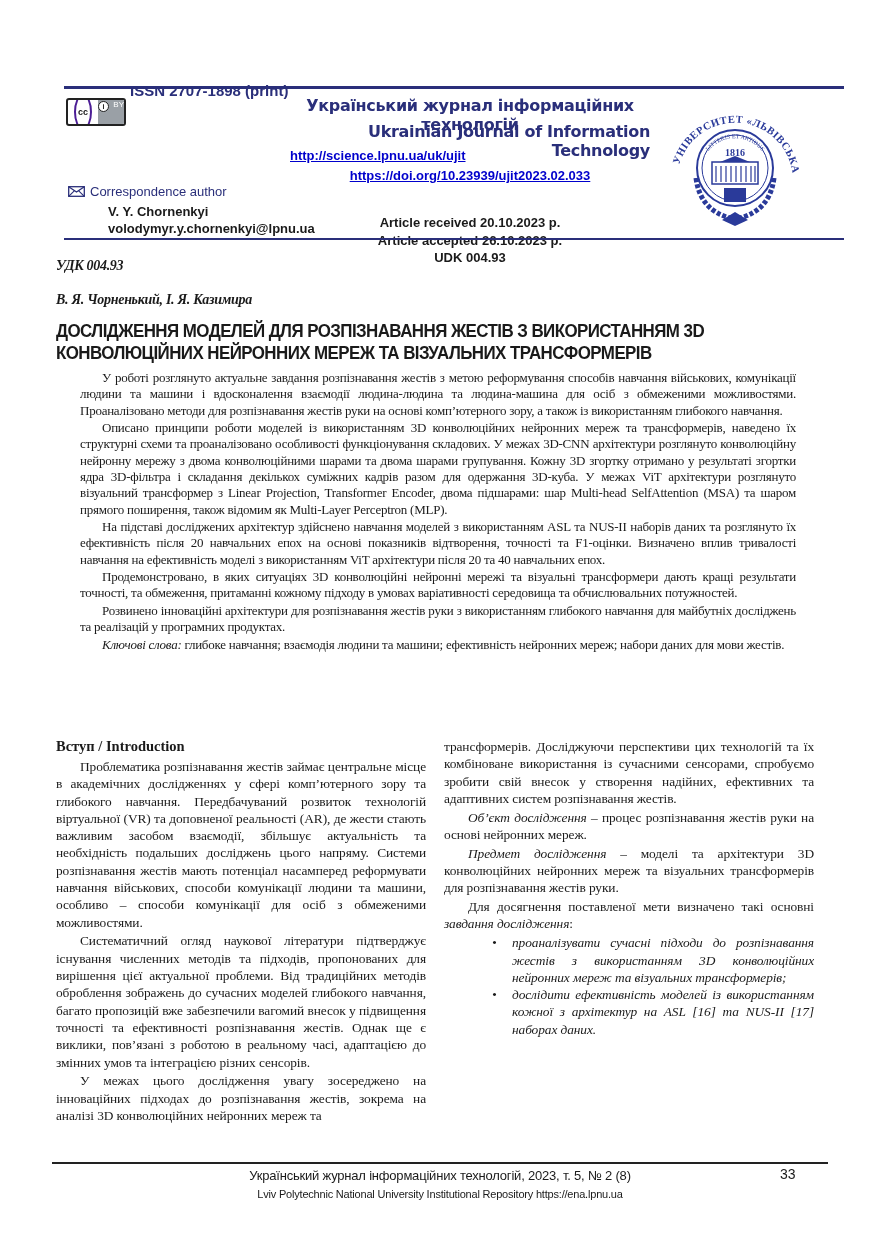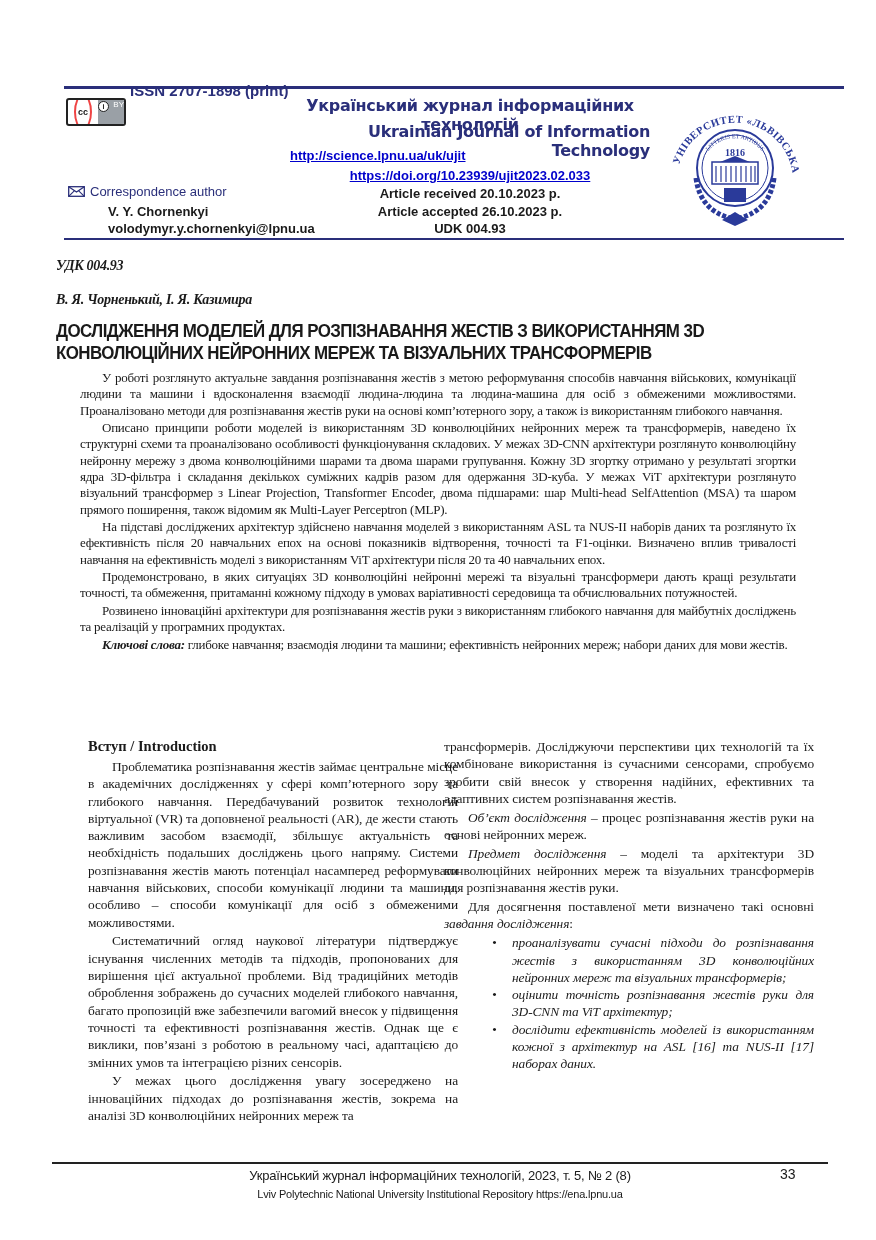--- a/index.html
+++ b/index.html
@@ -6,57 +6,57 @@
   body { width: 876px; height: 1240px; position: relative; overflow: hidden; color: #1a1a1a; }
   .abs { position: absolute; }
 
   
   .hdr-rule { position: absolute; left: 64px; width: 780px; height: 3px; background: #2a2f7a; }
   .hdr-rule.top { top: 86px; }
   .hdr-rule.bottom { top: 238px; height: 2px; background: #2a2f7a; }
 
   .cc-badge { position: absolute; left: 66px; top: 98px; width: 56px; height: 24px; border: 2px solid #222; border-radius: 3px; background: #fff; display: flex; overflow: hidden; }
   .cc-left { width: 30px; display: flex; align-items: center; justify-content: center; }
-  .cc-circle { width: 18px; height: 36px; border: 2px solid #ef4444; border-radius: 50%; font: bold 9px "Liberation Sans", sans-serif; display: flex; align-items: center; justify-content: center; box-sizing: border-box; }
+  .cc-circle { width: 18px; height: 36px; border: 2px solid #4c1d95; border-radius: 50%; font: bold 9px "Liberation Sans", sans-serif; display: flex; align-items: center; justify-content: center; box-sizing: border-box; }
   .cc-right { flex: 1; background: #9aa0a6; display: flex; align-items: flex-start; justify-content: space-between; padding: 1px 0; }
   .by-circle { width: 11px; height: 11px; border-radius: 50%; background: #fff; border: 1px solid #222; box-sizing: border-box; font: bold 7px "Liberation Sans", sans-serif; display: flex; align-items: center; justify-content: center; }
   .by-text { font: 8px "Liberation Sans", sans-serif; color: #fff; line-height: 8px; }
 
   .issn { left: 130px; top: 82px; font: bold 15px "Liberation Sans", sans-serif; color: #2a2f7a; }
 
   .journal-ua { left: 290px; top: 96px; width: 360px; text-align: center; font: bold 16px "DejaVu Sans", sans-serif; color: #2a2f7a; letter-spacing: -0.3px; }
   .journal-en { left: 290px; top: 122px; width: 360px; text-align: right; font: bold 16px "DejaVu Sans", sans-serif; color: #2a2f7a; letter-spacing: -0.3px; }
   .link { color: #0000cc; text-decoration: underline; font: bold 13px "Liberation Sans", sans-serif; }
   .link-site { left: 290px; top: 146px; width: 360px; text-align: left; }
   .link-doi { left: 290px; top: 166px; width: 360px; text-align: center; }
-  .meta-line { left: 290px; width: 360px; text-align: center; font: bold 13px "Liberation Sans", sans-serif; color: #1a1a1a; }
+  .meta-line { left: 290px; width: 360px; text-align: center; font: bold 13px "Liberation Sans", sans-serif; color: #1a1a1a; margin-top: 29px; }
   .meta-recv { top: 186px; }
   .meta-acc { top: 204px; }
   .meta-udk { top: 221px; }
 
   .corr { left: 68px; top: 184px; font: 13px "Liberation Sans", sans-serif; color: #2a2f7a; display: flex; align-items: center; gap: 5px; }
   .env-icon { width: 17px; height: 11px; display: inline-block; }
   .corr-name { left: 108px; top: 204px; font: bold 13px "Liberation Sans", sans-serif; }
   .corr-mail { left: 108px; top: 221px; font: bold 13px "Liberation Sans", sans-serif; }
 
   .seal { position: absolute; left: 660px; top: 90px; width: 150px; height: 146px; }
 
   
   .udk-head { left: 56px; top: 258px; font: bold italic 14px "Liberation Serif", serif; letter-spacing: -0.3px; }
   .authors { left: 56px; top: 292px; font: bold italic 14px "Liberation Serif", serif; letter-spacing: -0.3px; }
   .title { left: 56px; top: 320px; width: 770px; font: bold 18px "Liberation Sans Narrow", "Liberation Sans", sans-serif; line-height: 22px; letter-spacing: -0.6px; transform: scaleX(0.94); transform-origin: left top; }
 
   
   .abstract { left: 80px; top: 370px; width: 716px; font: 13px "Liberation Serif", serif; line-height: 16.3px; text-align: justify; letter-spacing: -0.25px; }
   .abstract p { margin: 0 0 1.2px 0; text-indent: 22px; }
-  .abstract .kw-label { font-weight: bold; font-style: italic; }
+  .abstract .kw-label { font-weight: normal; font-style: italic; }
 
   
   .col { position: absolute; top: 738px; width: 370px; font: 13.4px "Liberation Serif", serif; line-height: 17.3px; text-align: justify; letter-spacing: -0.1px; }
-  .col-left { left: 56px; margin-left: 32px; }
+  .col-left { left: 56px; }
   .col-right { left: 444px; }
   .col p { margin: 0 0 1.5px 0; text-indent: 24px; }
   .col p.noindent { text-indent: 0; }
   .section-head { font: bold 14.5px "Liberation Serif", serif; margin: 0 0 3px 0; text-indent: 0; letter-spacing: 0; }
   .col em { font-style: italic; }
   .bullets { list-style: none; margin: 0; padding: 0 0 0 48px; }
   .bullets li { position: relative; padding-left: 20px; margin: 0; font-style: italic; }
   .bullets li::before { content: "\2022"; position: absolute; left: 0; top: 0; }
 
   
@@ -159,21 +159,20 @@
   <p>У межах цього дослідження увагу зосереджено на інноваційних підходах до розпізнавання жестів, зокрема на аналізі 3D конволюційних нейронних мереж та</p>
 </div>
 
 <div class="col col-right">
   <p class="noindent">трансформерів. Досліджуючи перспективи цих технологій та їх комбіноване використання із сучасними сенсорами, спробуємо зробити свій внесок у створення надійних, ефективних та адаптивних систем розпізнавання жестів.</p>
   <p><em>Об’єкт дослідження</em><span> – процес розпізнавання жестів руки на основі нейронних мереж.</span></p>
   <p><em>Предмет дослідження</em><span> – моделі та архітектури 3D конволюційних нейронних мереж та візуальних трансформерів для розпізнавання жестів руки.</span></p>
   <p><span>Для досягнення поставленої мети визначено такі основні </span><em>завдання дослідження</em><span>:</span></p>
   <ul class="bullets">
     <li>проаналізувати сучасні підходи до розпізнавання жестів з використанням 3D конволюційних нейронних мереж та візуальних трансформерів;</li>
-    <li>оцінити точність розпізнавання жестів руки для 3D-CNN та ViT архітектур;</li>
     <li>дослідити ефективність моделей із використанням кожної з архітектур на ASL [16] та NUS-II [17] наборах даних.</li>
   </ul>
 </div>
 
 <div class="foot-rule"></div>
 <div class="abs foot-journal">Український журнал інформаційних технологій, 2023, т. 5, № 2 (8)</div>
 <div class="abs page-num">33</div>
 <div class="abs foot-repo">Lviv Polytechnic National University Institutional Repository https://ena.lpnu.ua</div>
 
 </body></html>

